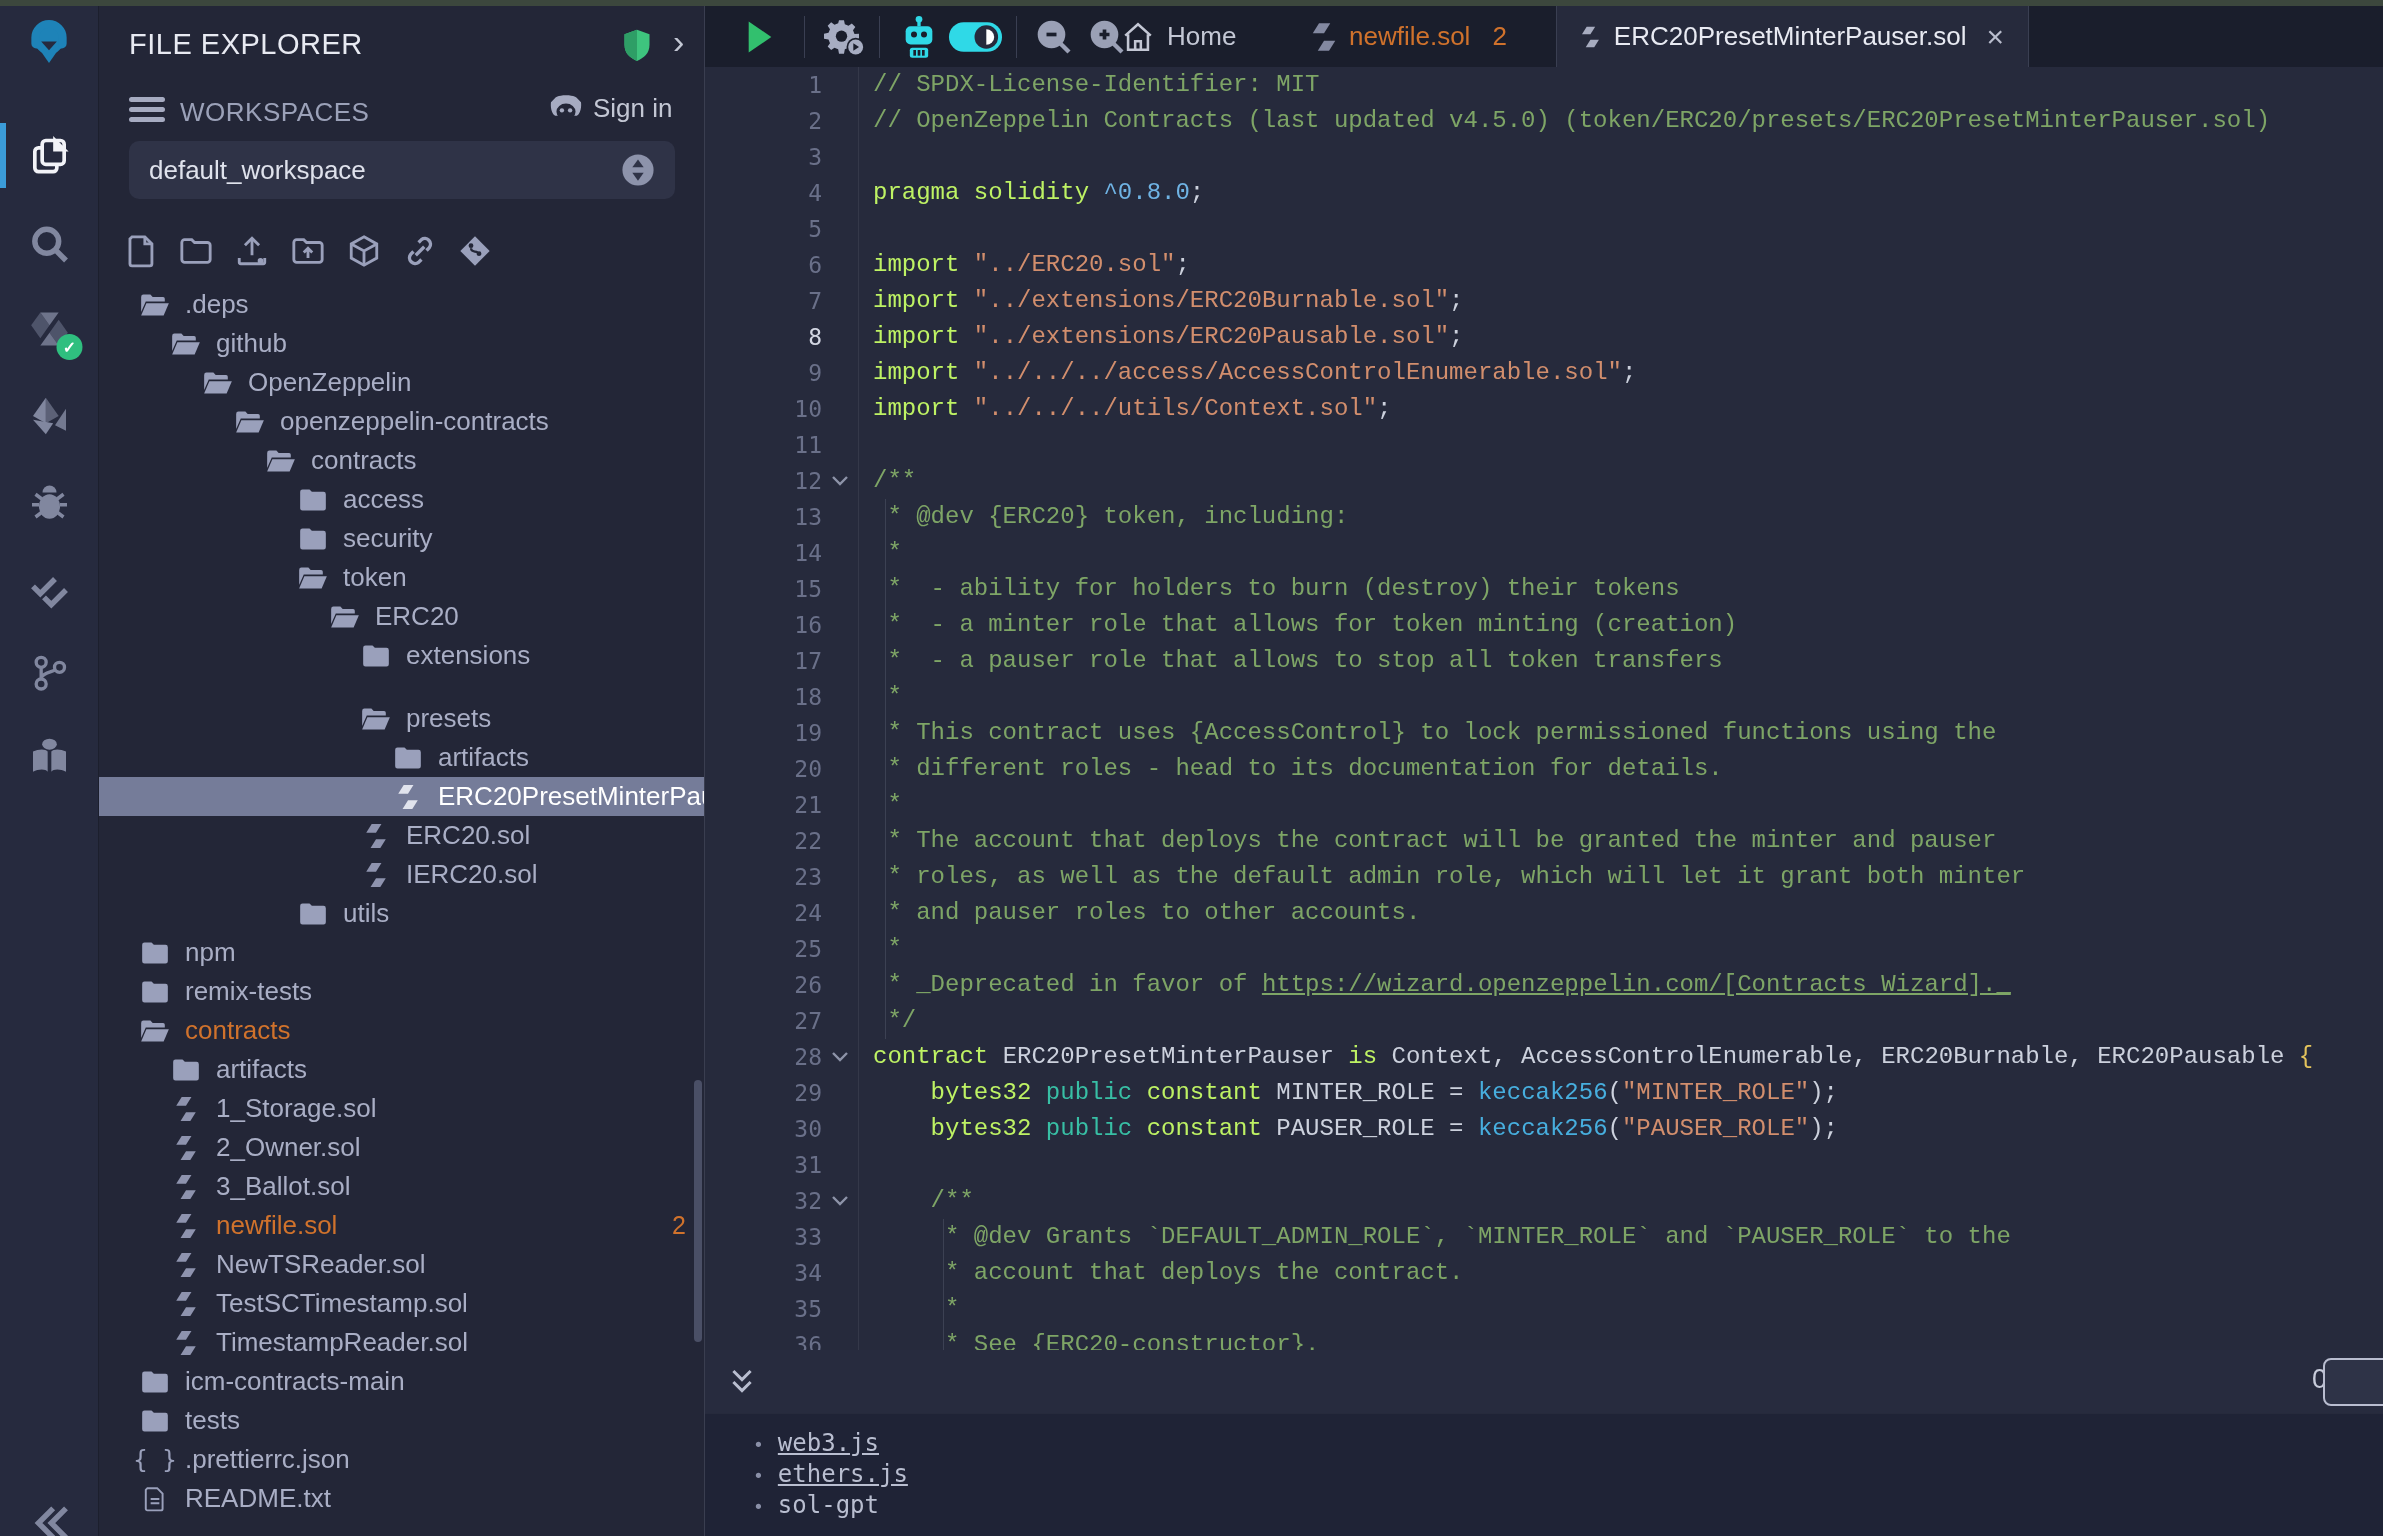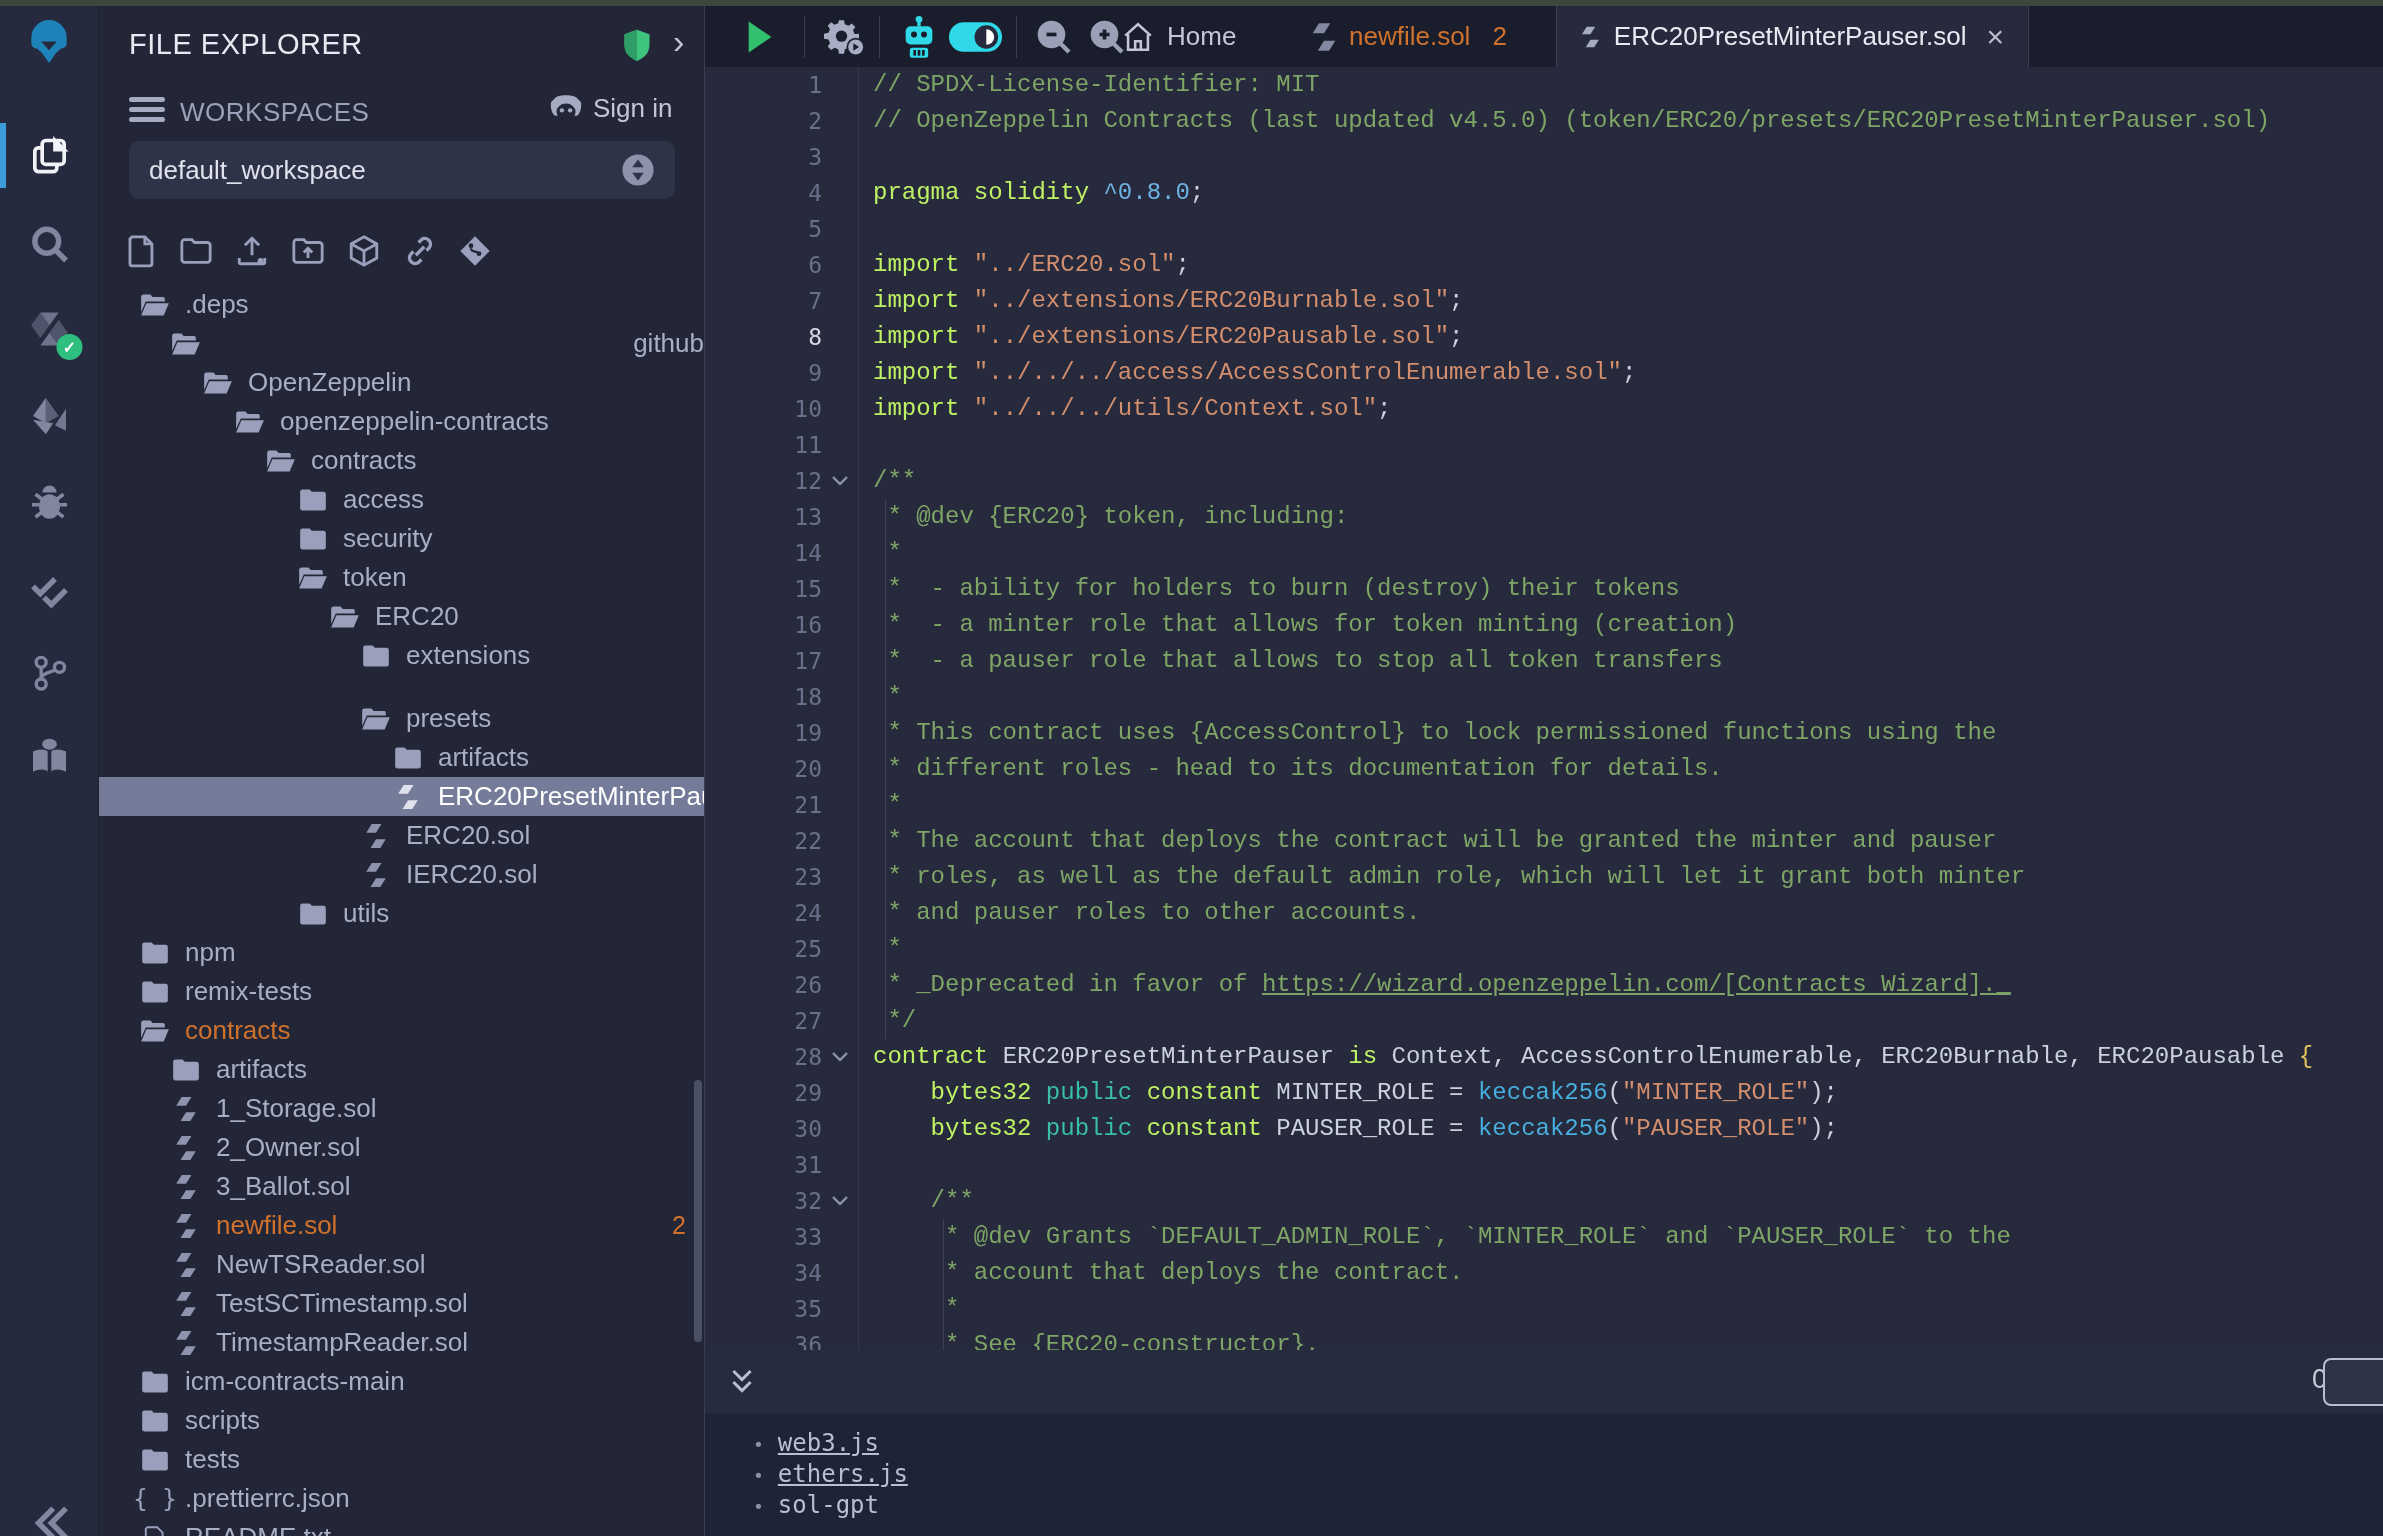--- a/index.html
+++ b/index.html
@@ -274,21 +274,21 @@
   <div id="tree">
       <div class="trow" style="padding-left: 40px;">
         <span class="ticon">
           <svg width="30" height="24" viewBox="0 0 26 20" fill="currentColor">
             <path d="M1 3a2 2 0 0 1 2-2h6l2 2h9a1.5 1.5 0 0 1 1.5 1.5V7H5L1 16z"></path>
             <path d="M5.5 8.5h19.5L20.5 19H1z"></path>
           </svg>
         </span>
         <span class="label">.deps</span>
       </div>
-      <div class="trow" style="padding-left: 71px; justify-content: space-between;">
+      <div class="trow" style="padding-left: 71px;">
         <span class="ticon">
           <svg width="30" height="24" viewBox="0 0 26 20" fill="currentColor">
             <path d="M1 3a2 2 0 0 1 2-2h6l2 2h9a1.5 1.5 0 0 1 1.5 1.5V7H5L1 16z"></path>
             <path d="M5.5 8.5h19.5L20.5 19H1z"></path>
           </svg>
         </span>
         <span class="label">github</span>
       </div>
       <div class="trow" style="padding-left: 103px;">
         <span class="ticon">
@@ -508,28 +508,20 @@
         </span>
         <span class="label">TimestampReader.sol</span>
       </div>
       <div class="trow" style="padding-left: 40px;">
         <span class="ticon">
           <svg width="28" height="24" viewBox="0 0 24 20" fill="currentColor">
             <path d="M1 3a2 2 0 0 1 2-2h6l2 2h10a2 2 0 0 1 2 2v12a2 2 0 0 1-2 2H3a2 2 0 0 1-2-2z"></path>
           </svg>
         </span>
         <span class="label">icm-contracts-main</span>
-      </div>
-      <div class="trow" style="padding-left: 40px;">
-        <span class="ticon">
-          <svg width="28" height="24" viewBox="0 0 24 20" fill="currentColor">
-            <path d="M1 3a2 2 0 0 1 2-2h6l2 2h10a2 2 0 0 1 2 2v12a2 2 0 0 1-2 2H3a2 2 0 0 1-2-2z"></path>
-          </svg>
-        </span>
-        <span class="label">scripts</span>
       </div>
       <div class="trow" style="padding-left: 40px;">
         <span class="ticon">
           <svg width="28" height="24" viewBox="0 0 24 20" fill="currentColor">
             <path d="M1 3a2 2 0 0 1 2-2h6l2 2h10a2 2 0 0 1 2 2v12a2 2 0 0 1-2 2H3a2 2 0 0 1-2-2z"></path>
           </svg>
         </span>
         <span class="label">tests</span>
       </div>
       <div class="trow" style="padding-left: 40px;">

